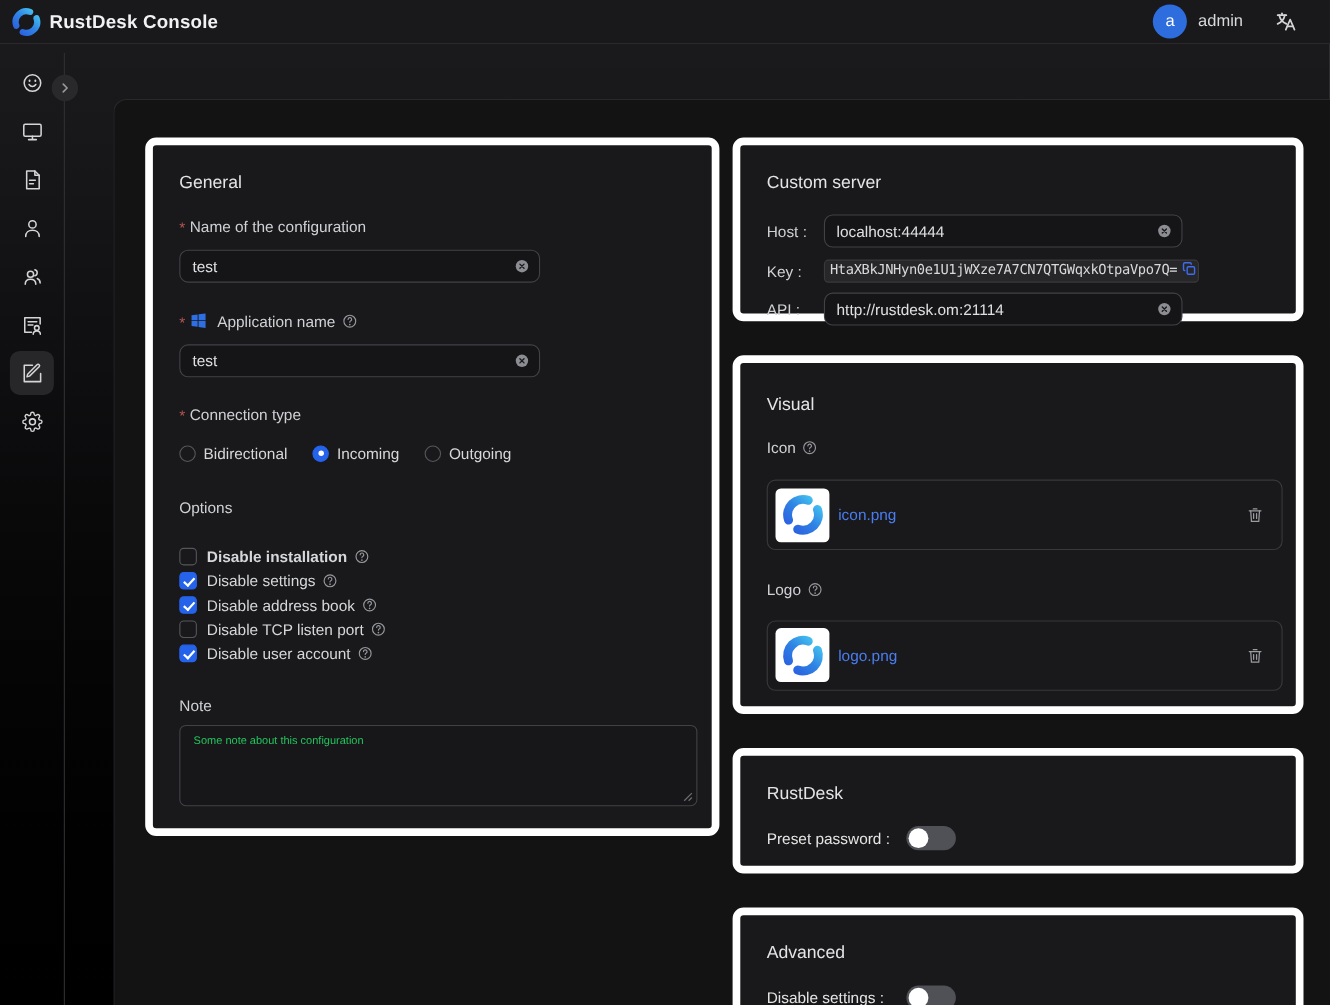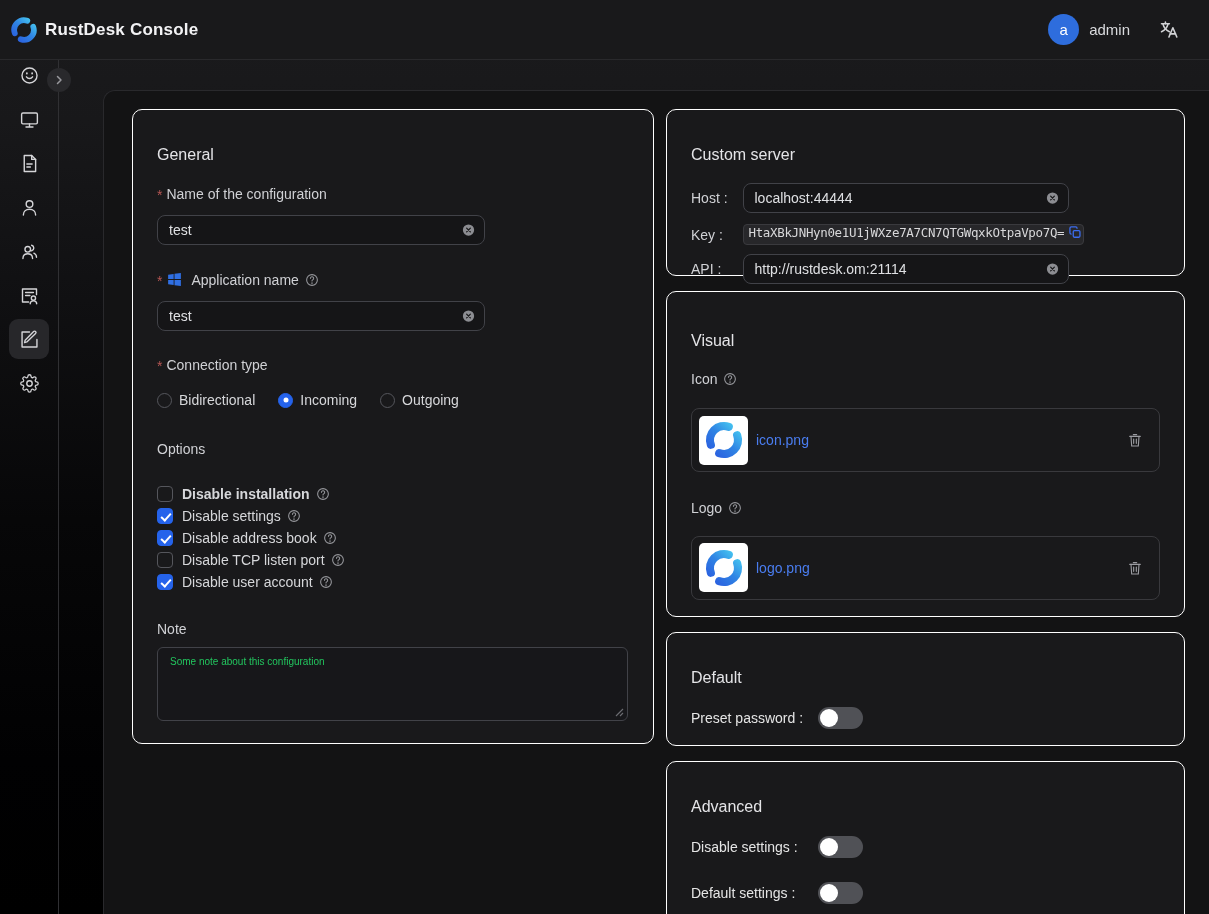--- a/index.html
+++ b/index.html
@@ -5,21 +5,21 @@
   * { margin:0; padding:0; box-sizing:border-box; }
   html,body { width:1209px; height:914px; overflow:hidden; }
   body {
     font-family:"Liberation Sans", sans-serif;
     background:linear-gradient(180deg,#1b1b1d 0px,#18181a 120px,#101012 300px,#070708 520px,#010102 760px,#000 914px);
     color:#dfe0e3;
     position:relative;
   }
   
   .header {
-    position:absolute; left:0; top:0; width:1209px; height:60px;
+    position:absolute; left:0; top:0; width:1209px; height:40px;
     background:#19191b; border-bottom:1px solid #29292c;
     display:flex; align-items:center; padding:0 30px 0 10px; z-index:5;
   }
   .logo-svg { width:28px; height:28px; display:block; }
   .header-title { font-size:17px; font-weight:700; color:#f2f2f4; margin-left:7px; letter-spacing:.2px; }
   .header-spacer { flex:1; }
   .avatar {
     width:31px; height:31px; border-radius:50%; background:#2e6ddd; color:#fff;
     display:flex; align-items:center; justify-content:center; font-size:15px; cursor:pointer;
   }
@@ -45,22 +45,23 @@
   
   .panel {
     position:absolute; left:103px; top:90px; width:1107px; height:825px;
     background:#131314; border:1px solid #29292c; border-radius:12px 0 0 0;
     border-right:none; border-bottom:none;
   }
   .columns { position:absolute; left:28px; top:18px; display:flex; gap:12px; }
   .col-left { width:522px; }
   .col-right { width:519px; display:flex; flex-direction:column; gap:15px; }
   .card {
-    background:#19191b; border:1px solid #ffffff; border-radius:10px;
-    padding:18px 24px;
+    background:#19191b; border:7px solid #ffffff; border-radius:10px;
+    padding:8px 24px;
+    margin-top:16px;
   }
   .card-title { font-size:16px; font-weight:500; color:#e4e4e7; }
   
   .card-general { height:635px; }
   .card-general .card-title { margin-top:17.5px; }
   .field-label { display:flex; align-items:center; font-size:14px; color:#d0d1d5; }
   .req::before { content:"*"; color:#b65654; margin-right:4px; font-size:14px; position:relative; top:1px; }
   .lbl-name { margin-top:22.5px; }
   .text-input {
     position:relative; margin-top:12.5px; height:30px; width:328px;
@@ -498,21 +499,21 @@
                 <path d="M4 6.5 h16"></path>
                 <path d="M9.5 4 h5"></path>
                 <path d="M6 6.5 L7 21 h10 L18 6.5"></path>
                 <path d="M10 10.5 v6.5 M14 10.5 v6.5"></path>
               </svg>
           </span>
         </div>
       </div>
 
       <div class="card card-security">
-        <div class="card-title">Default</div>
+        <div class="card-title">RustDesk</div>
         <div class="toggle-row sec-row">
           <span class="toggle-label">Preset password :</span>
           <span class="toggle">
               <span class="knob"></span>
             </span>
         </div>
       </div>
 
       <div class="card card-advanced">
         <div class="card-title">Advanced</div>

